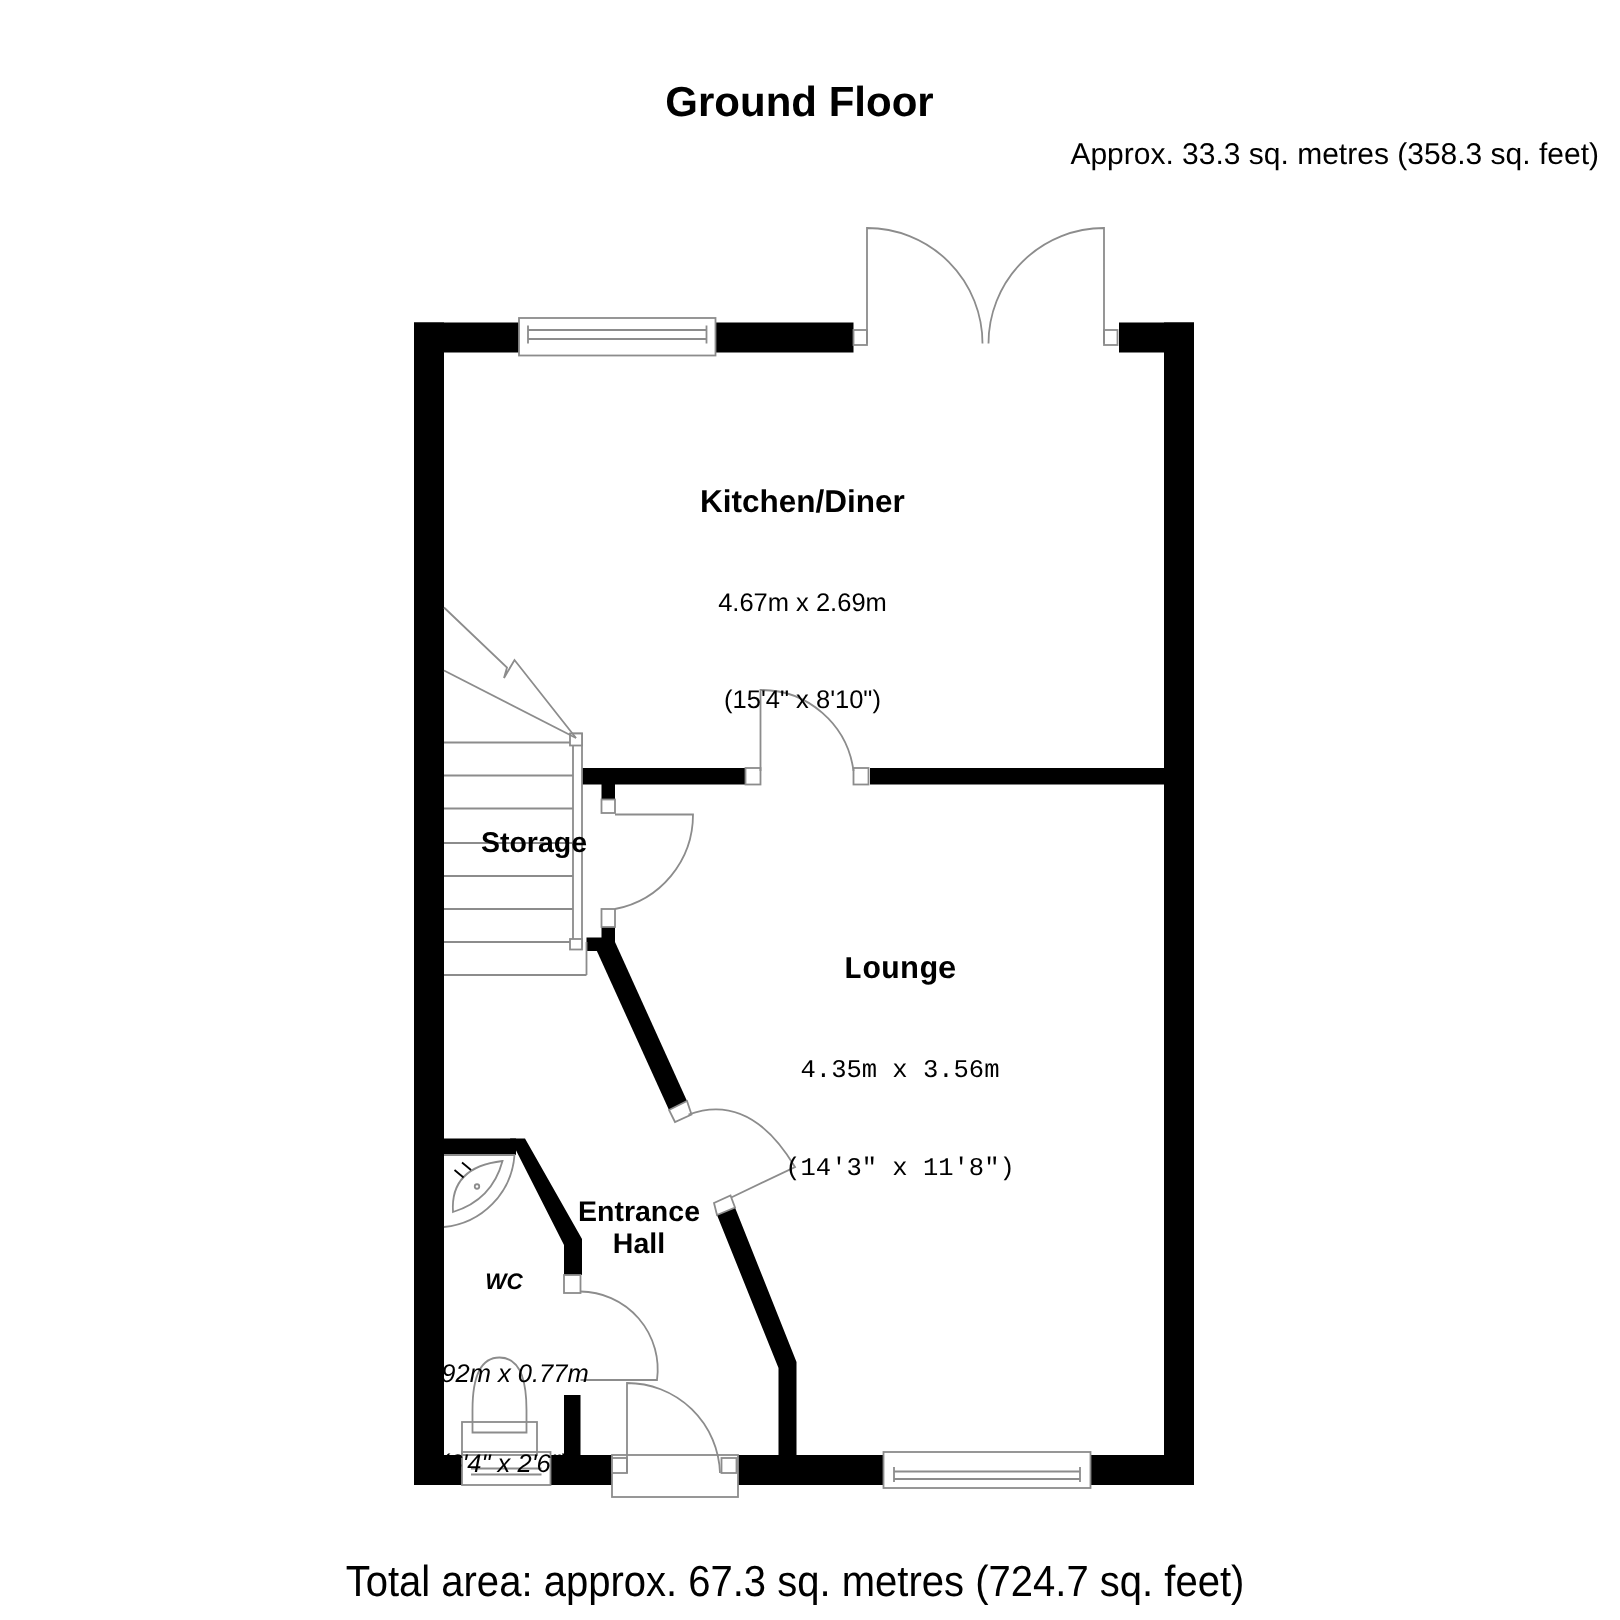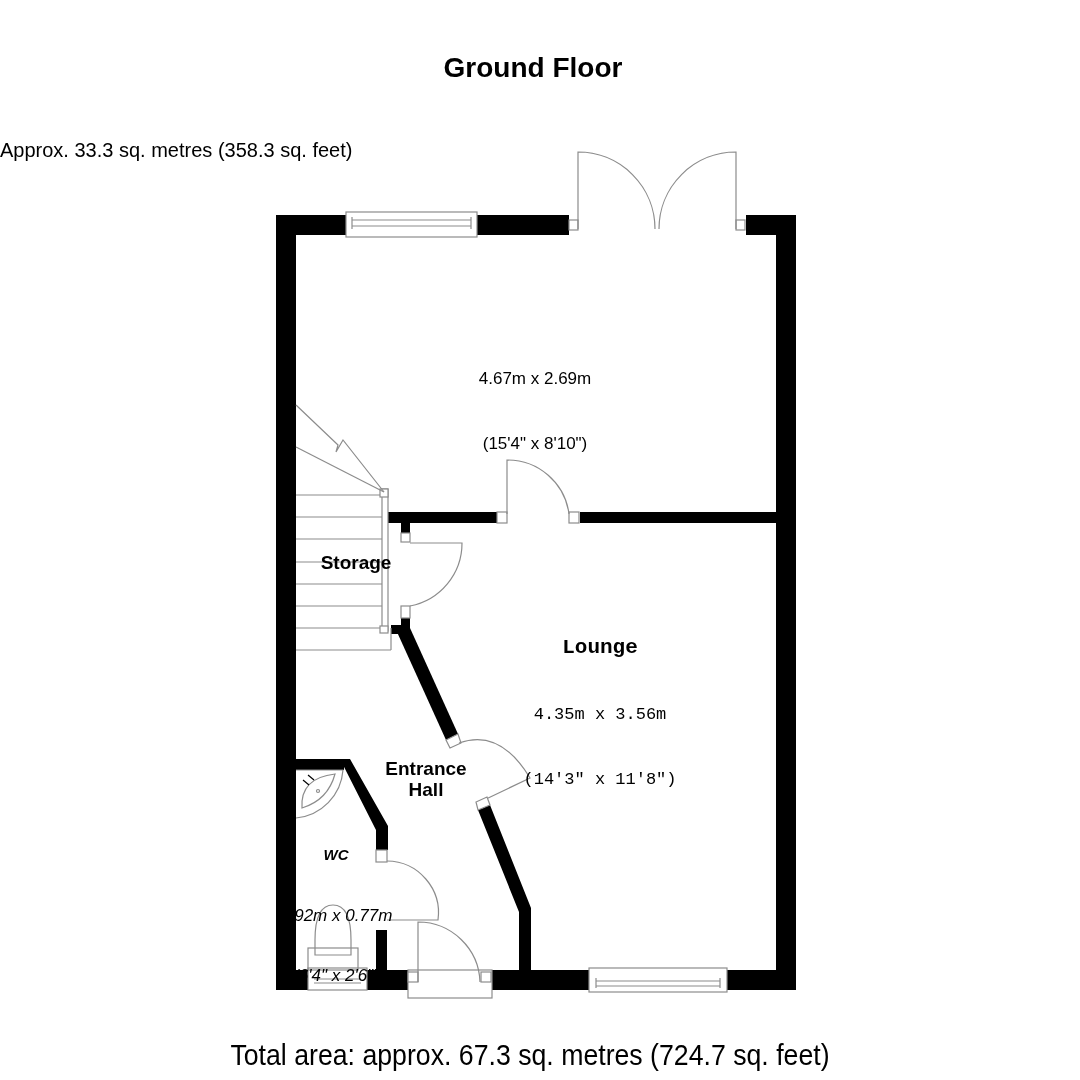--- a/index.html
+++ b/index.html
@@ -1,18 +1,18 @@
 <!DOCTYPE html>
 <html><head>
   <meta charset="utf-8">
   <style>
     html, body { margin: 0; padding: 0; background: #ffffff; }
     body { width: 1080px; height: 1080px; position: relative; overflow: hidden; font-family: "Liberation Sans", sans-serif; color: #000; }
     .title { position: absolute; top: 48px; left: 0; width: 1066px; text-align: center; font-weight: bold; font-size: 28px; line-height: 40px; }
-    .subtitle { position: absolute; top: 91px; left: 0; width: 1066px; text-align: left; font-size: 20px; line-height: 24px; margin-top: 47px; }
+    .subtitle { position: absolute; top: 91px; left: 0; width: 1066px; text-align: right; font-size: 20px; line-height: 24px; }
     .total { position: absolute; top: 1037px; left: 0; width: 1060px; text-align: center; font-size: 29px; line-height: 36px; transform: scaleX(0.92); transform-origin: center; }
     svg.plan { position: absolute; left: 0; top: 0; }
     .lbl { position: absolute; text-align: center; white-space: nowrap; }
     .lbl .name { font-weight: bold; font-size: 21px; line-height: 23px; }
     .lbl .dim { font-size: 17px; line-height: 19px; margin-top: 46px; }
     .lbl.small .name { font-size: 15px; line-height: 17px; font-style: italic; }
     .lbl.small .dim { font-size: 17px; line-height: 14px; font-style: italic; }
   </style>
 </head>
 <body>
@@ -113,35 +113,36 @@
 
     <path d="M296,818 A52,52 0 0 0 343,770 L296,770"></path>
     <path d="M302,808 Q300,778 335,774 Q328,800 302,808 Z"></path>
     <circle cx="318" cy="791" r="1.5"></circle>
     <line x1="303" y1="780" x2="309" y2="785" stroke="#000"></line>
     <line x1="308" y1="775" x2="314" y2="780" stroke="#000"></line>
   </g>
 </svg>
 
 <div class="lbl" style="left:430px; top:323px; width:210px;">
+  <div class="name">Kitchen/Diner</div>
   <div class="dim">4.67m x 2.69m</div>
   <div class="dim">(15'4" x 8'10")</div>
 </div>
 
 <div class="lbl" style="left:306px; top:551px; width:100px;">
   <div class="name" style="font-size:19px;">Storage</div>
 </div>
 
 <div class="lbl" style="left:510px; top:636px; width:180px;font-family:Liberation Mono, monospace;">
   <div class="name">Lounge</div>
   <div class="dim">4.35m x 3.56m</div>
   <div class="dim">(14'3" x 11'8")</div>
 </div>
 
-<div class="lbl" style="left:370px; top:758px; width:112px;">
+<div class="lbl" style="left:370px; top:798px; width:112px;">
   <div class="name" style="font-size:19px; line-height:21px;">Entrance</div>
   <div class="name" style="font-size:19px; line-height:21px;">Hall</div>
 </div>
 
 <div class="lbl small" style="left:280px; top:846px; width:112px;">
   <div class="name">WC</div>
   <div class="dim">1.92m x 0.77m</div>
   <div class="dim">(6'4" x 2'6")</div>
 </div>
 

